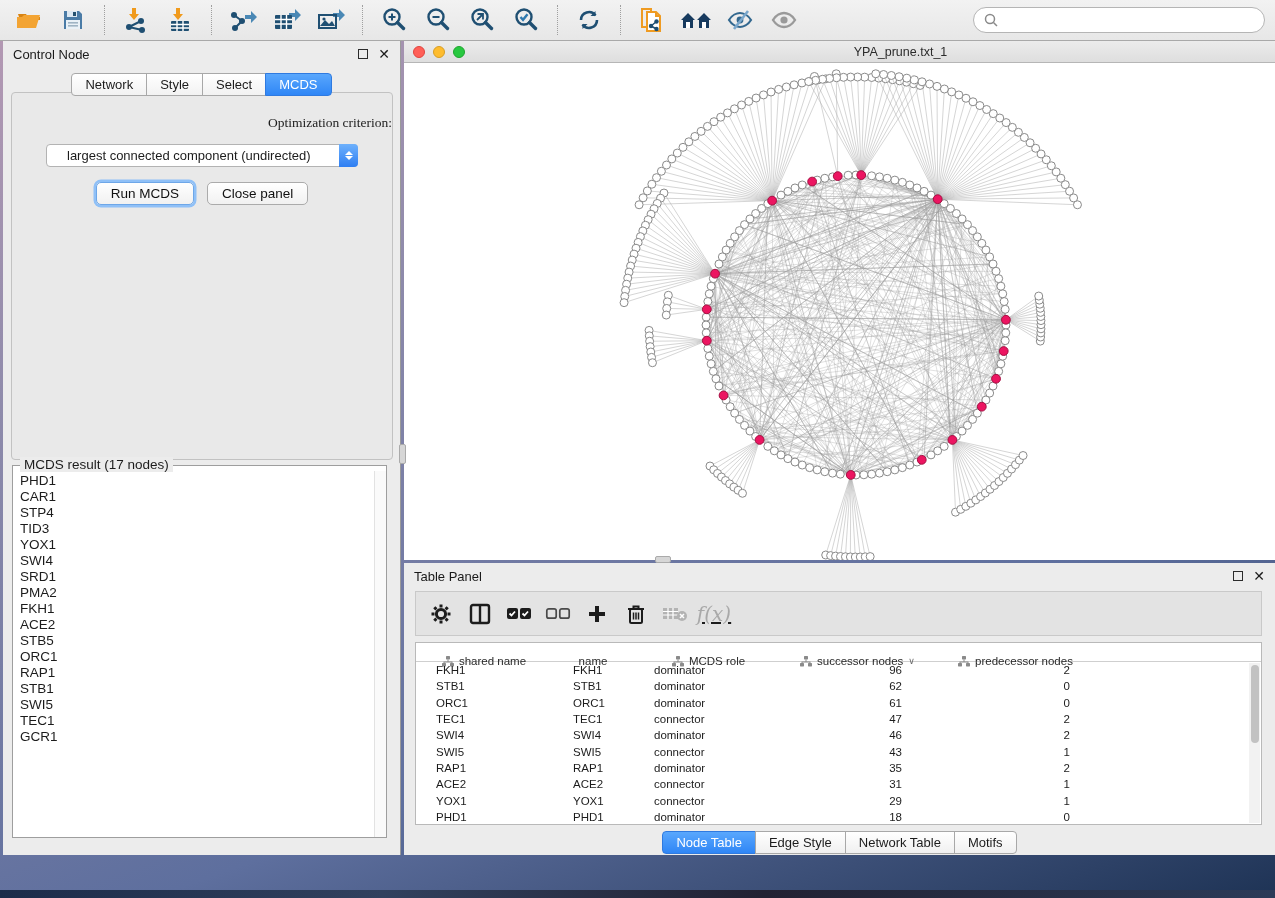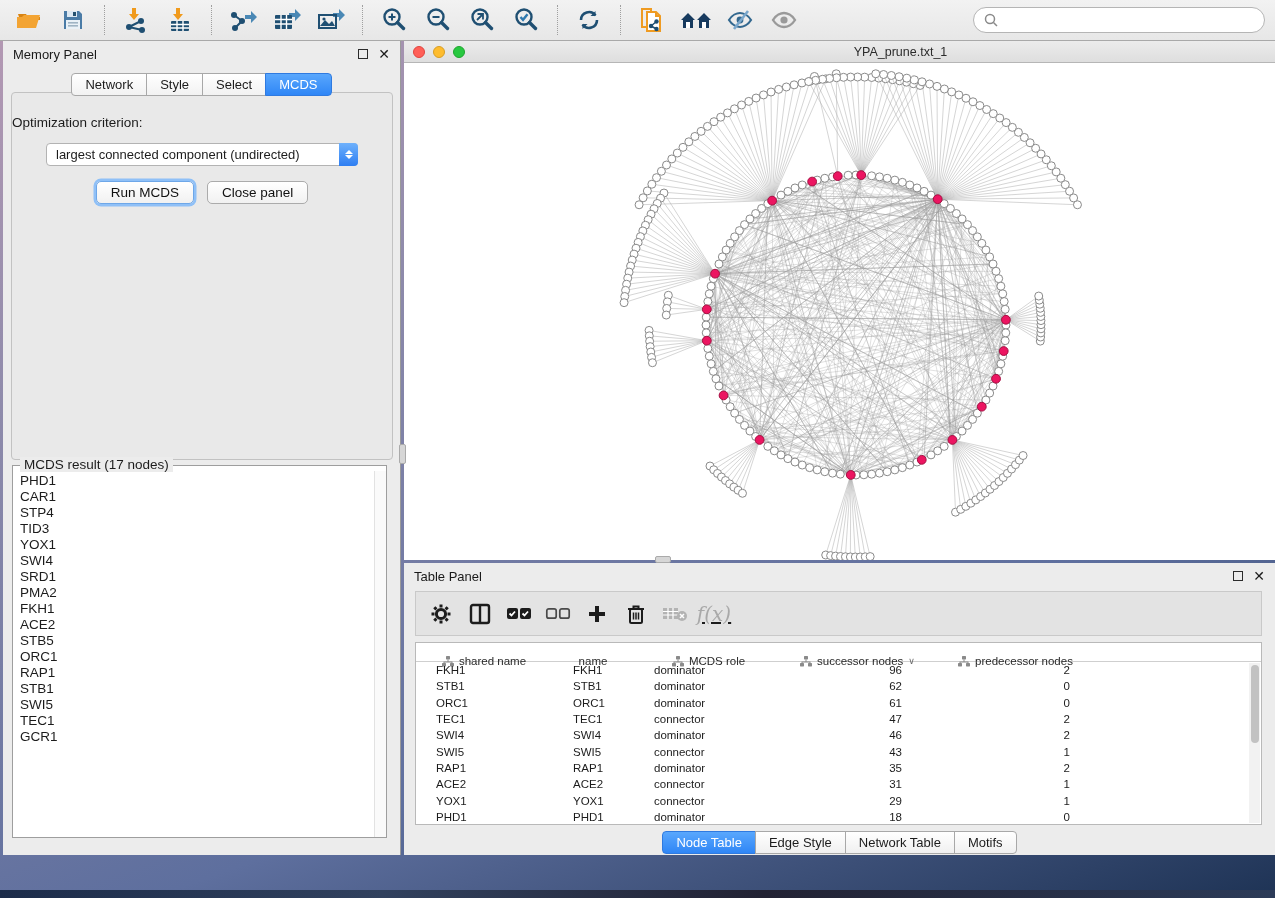--- a/index.html
+++ b/index.html
@@ -29,24 +29,24 @@
 
   .ctab-row { display:flex; justify-content:center; margin-top:6px; position:relative; z-index:2;border-radius:7px; }
   .ctab { border:1px solid #a8a8a8; background:linear-gradient(#ffffff,#f2f2f2); padding:3px 13px;
           font-size:13px; margin-left:-1px; color:#1c1c1c; }
   .ctab:first-child { border-radius:4px 0 0 4px; margin-left:0; }
   .ctab:last-child { border-radius:0 4px 4px 0; }
   .ctab.active { background:linear-gradient(#59a7fd,#2f86f6); border-color:#2f7ae0; color:#fff; }
 
   .mcds-card { position:absolute; left:8px; top:51px; width:382px; height:368px;
                background:#e9e9e9; border:1px solid #c2c2c2; border-radius:4px; }
-  .crit-label { text-align:left; margin-top:22px; font-size:13.5px; }
+  .crit-label { text-align:right; margin-top:22px; font-size:13.5px;font-family:Liberation Serif, serif; }
   .select { margin:13px auto 0; width:312px; height:23px; background:#fff; border:1px solid #b3b3b3;
             border-radius:4px; display:flex; align-items:center; }
-  .select-value { flex:1; padding:0 9px; font-size:13px; white-space:nowrap; }
+  .select-value { flex:1; padding:0 20px; font-size:13px; white-space:nowrap; }
   .select-spin { width:19px; height:23px; margin:-1px -1px -1px 0; border-radius:0 4px 4px 0;
                  background:linear-gradient(#6eb1fc,#2e7ef2); display:flex; flex-direction:column;
                  align-items:center; justify-content:center; gap:1px; }
   .select-spin .ar { width:0; height:0; border-left:4px solid transparent; border-right:4px solid transparent; }
   .ar.up { border-bottom:4px solid #fff; } .ar.dn { border-top:4px solid #fff; }
   .btn-row { display:flex; justify-content:center; gap:13px; margin-top:15px; }
   .pbtn { background:linear-gradient(#ffffff,#f1f1f1); border:1px solid #ababab; border-radius:5px;
           padding:3px 14px; font-size:13.5px; color:#111; }
   .pbtn.focused { box-shadow:0 0 0 2.5px #8fc0f7; border-color:#6ea7e8; }
 
@@ -259,21 +259,21 @@
       <svg width="14" height="14" viewBox="0 0 14 14">
           <circle cx="6" cy="6" r="4.5" fill="none" stroke="#8a8a8a" stroke-width="1.5"></circle>
           <path d="M9.5 9.5l3.5 3.5" stroke="#8a8a8a" stroke-width="1.5"></path>
         </svg>
       <input type="text" value="" style="">
     </div>
   </div>
 
   <div class="control-panel">
     <div class="panel-titlebar">
-      <span class="panel-title">Memory Panel</span>
+      <span class="panel-title">Control Node</span>
       <span class="panel-icons">
         <span class="float-ic"></span>
         <span class="close-ic">✕</span>
       </span>
     </div>
     <div class="ctab-row">
         <div class="ctab">Network</div>
         <div class="ctab">Style</div>
         <div class="ctab">Select</div>
         <div class="ctab active">MCDS</div>

